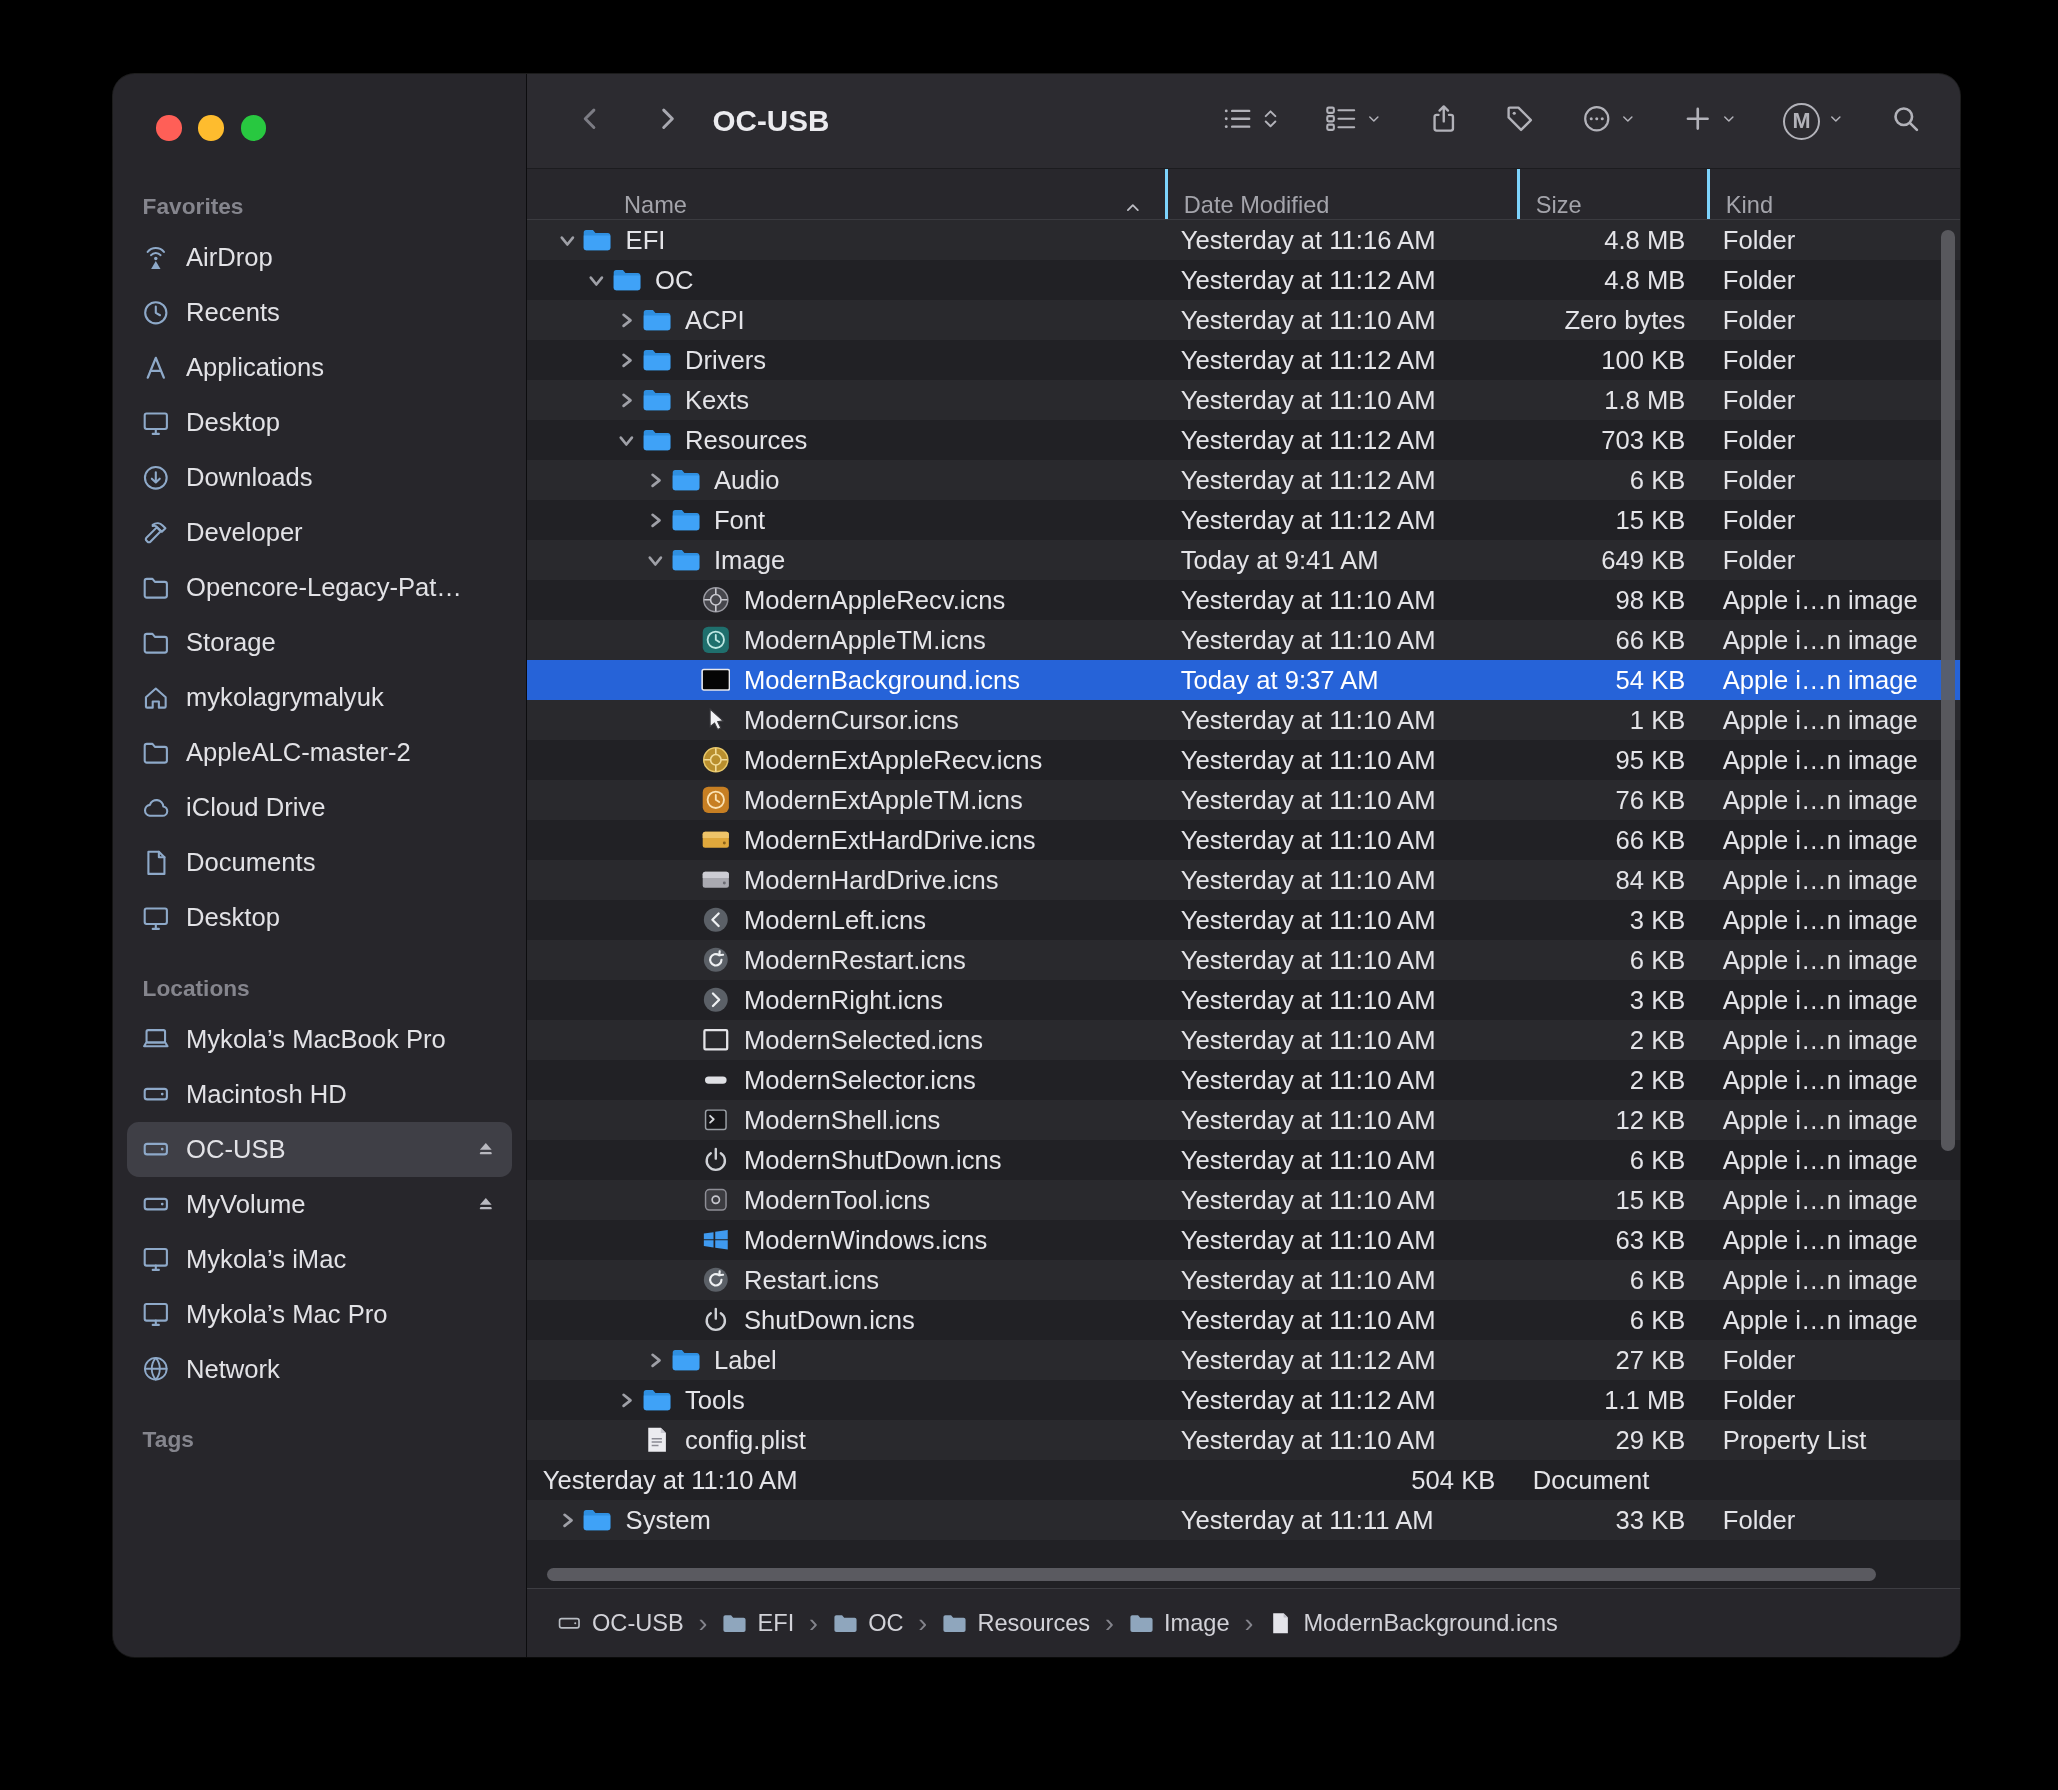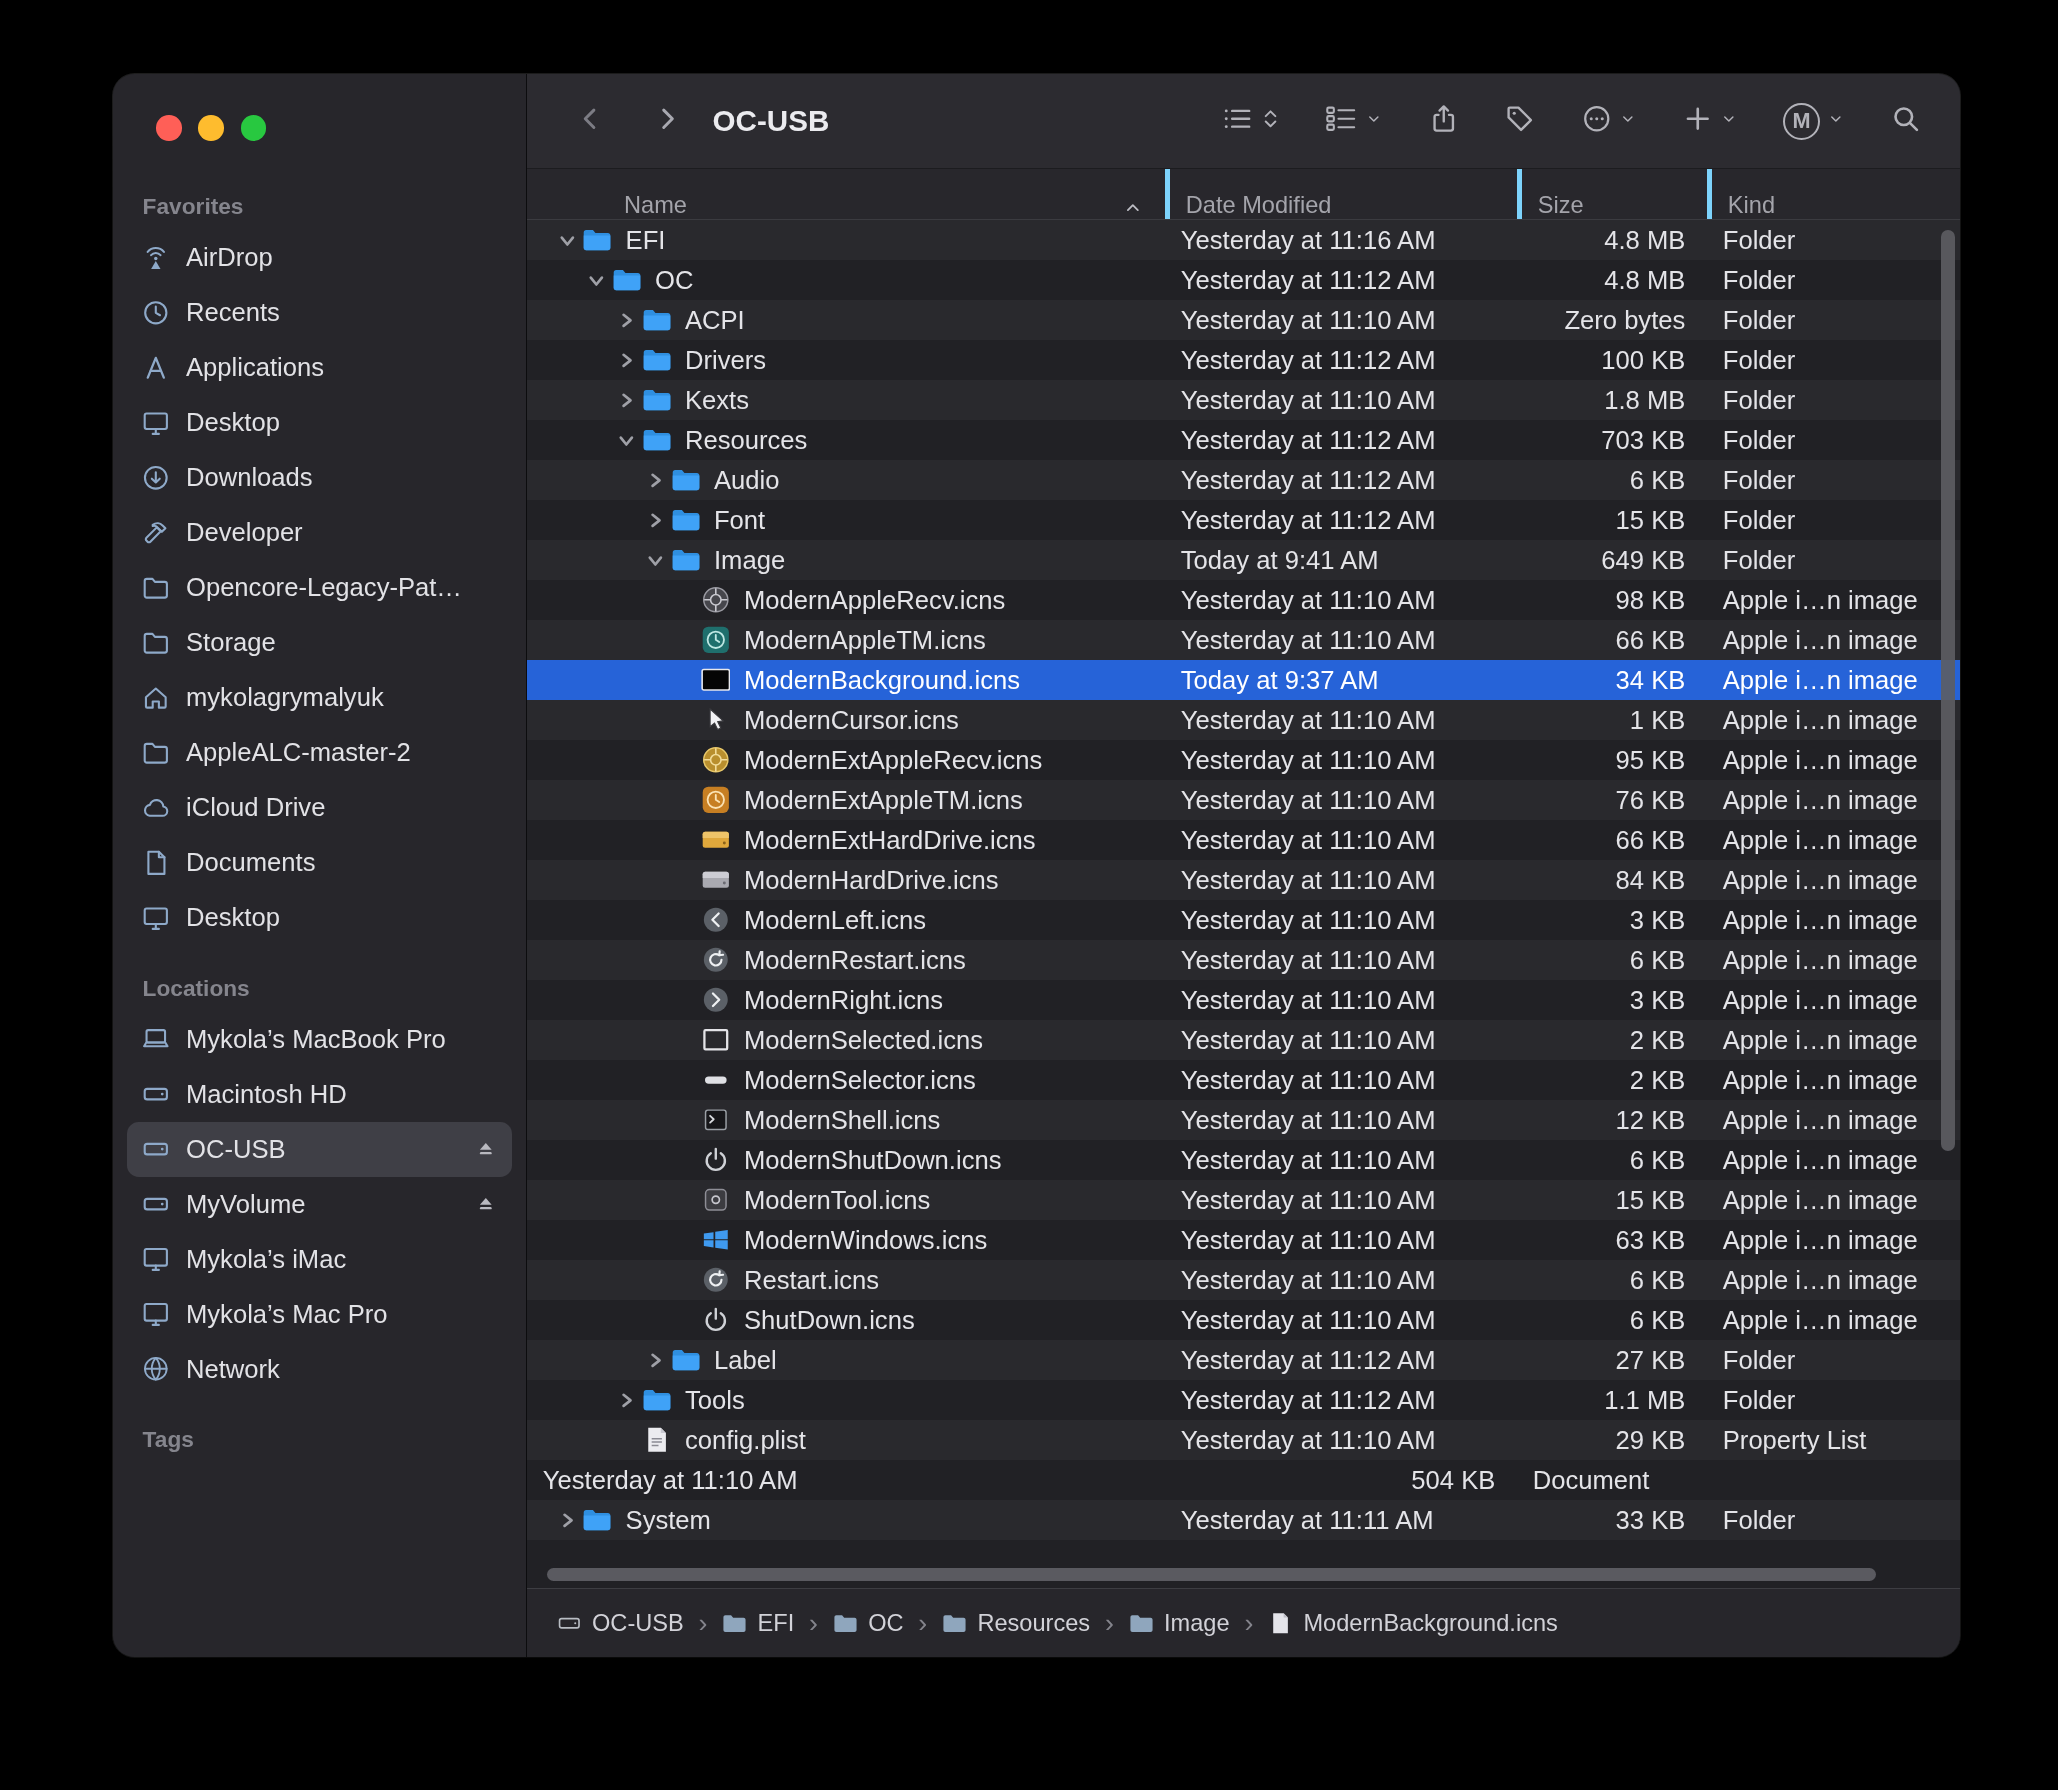--- a/index.html
+++ b/index.html
@@ -40,21 +40,21 @@
   .tb-item svg{height:31.5px;width:auto}
   .tb-item .chev svg{height:17.7px}
   .tb-item .updown svg{height:25.6px}
   .badge{width:37px;height:37px;border:2.5px solid #b2b2b9;border-radius:50%;
     display:flex;align-items:center;justify-content:center;font-size:21.7px;font-weight:700;color:#b2b2b9}
   
   .colhead{flex:0 0 51px;height:51px;background:#28272c;border-bottom:1px solid #3b3b40;
     display:grid;grid-template-columns:638px 352px 190px 1fr;align-items:stretch;
     color:#a4a4ab;font-size:23.6px}
   .hc{display:flex;align-items:flex-end;padding:0 15.8px;position:relative}
-  .hc + .hc{border-left:5px solid #7dd3fc}
+  .hc + .hc{border-left:3px solid #7dd3fc}
   .hc.name{padding-left:97px}
   .sort{margin-left:auto;margin-right:5.9px;color:#bdbdc4;display:flex}
   .sort svg{width:21.7px;height:21.7px}
   
   .filelist{flex:1;position:relative;overflow:hidden;background:#212125}
   .frow{display:grid;grid-template-columns:638px 352px 190px 1fr;height:40px;
     align-items:center;font-size:25.6px;color:#e4e4e8}
   .frow.alt{background:#29292d}
   .frow.selected{background:var(--accent,#2663d8);color:#fff}
   .cell{padding:0 15.8px;white-space:nowrap;overflow:hidden;text-overflow:ellipsis}
@@ -598,21 +598,21 @@
             <div class="cell name" style="padding-left:144px">
               <span class="disc"></span>
               <span class="icon ficon">
                 <svg viewBox="0 0 26 26">
                   <rect x="1" y="4" width="24" height="18" rx="1.5" fill="#050505" stroke="#e8e8ec" stroke-width="1.4"></rect>
                 </svg>
               </span>
               <span class="fname">ModernBackground.icns</span>
             </div>
             <div class="cell date">Today at 9:37 AM</div>
-            <div class="cell size">34 KB</div>
+            <div class="cell size">54 KB</div>
             <div class="cell kind">Apple i…n image</div>
           </div>
           <div class="frow alt">
             <div class="cell name" style="padding-left:144px">
               <span class="disc"></span>
               <span class="icon ficon">
                 <svg viewBox="0 0 26 26">
                   <path d="M8 3.5 19.5 14l-4.8.6 2.7 5.6-2.8 1.3-2.7-5.6L8 19z" fill="#f2f2f5" stroke="#3a3a3e" stroke-width="1"></path>
                 </svg>
               </span>

